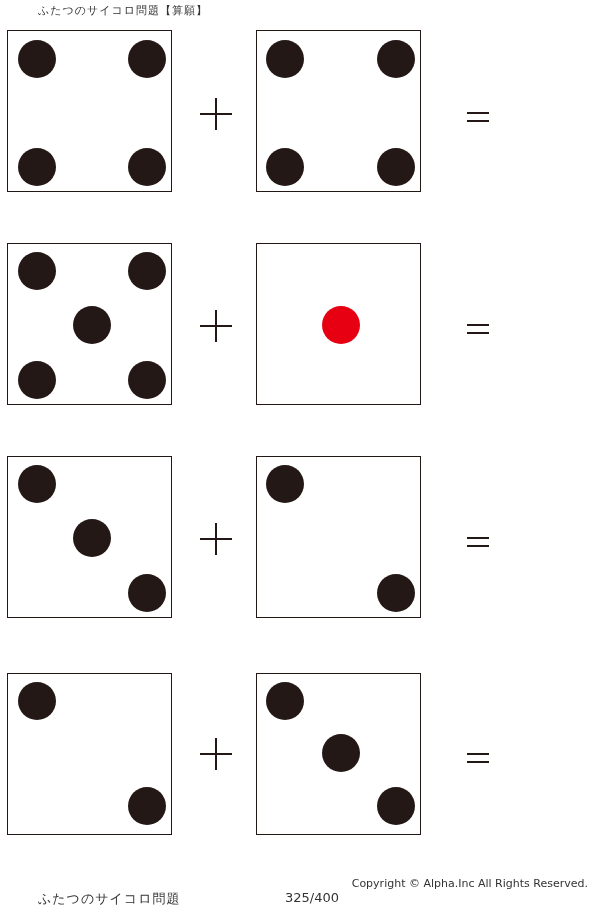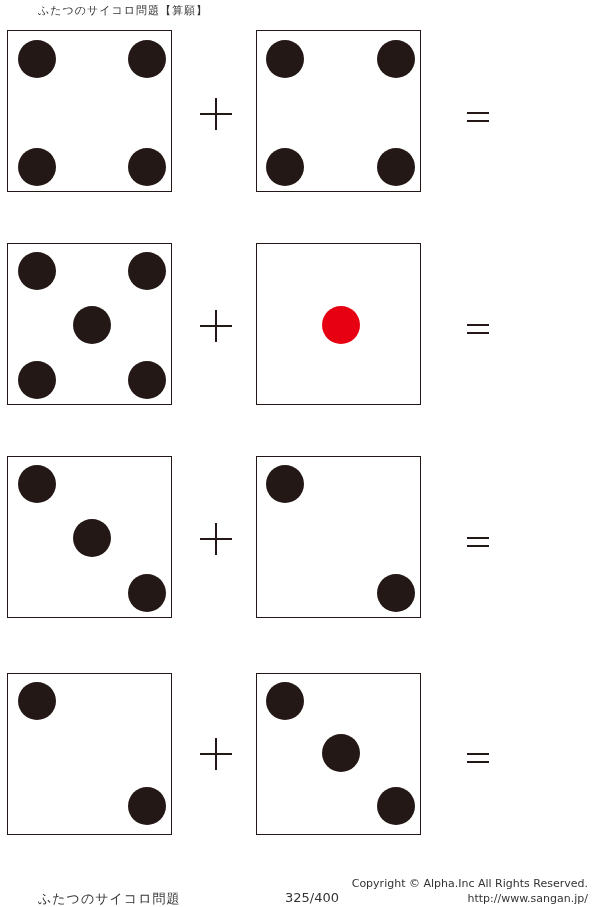--- a/index.html
+++ b/index.html
@@ -74,14 +74,13 @@
   <div class="pip" style="left:28px;top:27px;"></div>
   <div class="pip" style="left:84px;top:79px;"></div>
   <div class="pip" style="left:139px;top:132px;"></div>
 </div>
 <div class="eq" style="left:467px;top:753px;"></div>
 
 <div class="footer-left">ふたつのサイコロ問題</div>
 <div class="footer-page">325/400</div>
 <div class="footer-copy">
   <div>Copyright ©  Alpha.Inc All Rights Reserved.</div>
-  <div>http://www.sangan.jp/</div>
 </div>
 
 </body></html>

